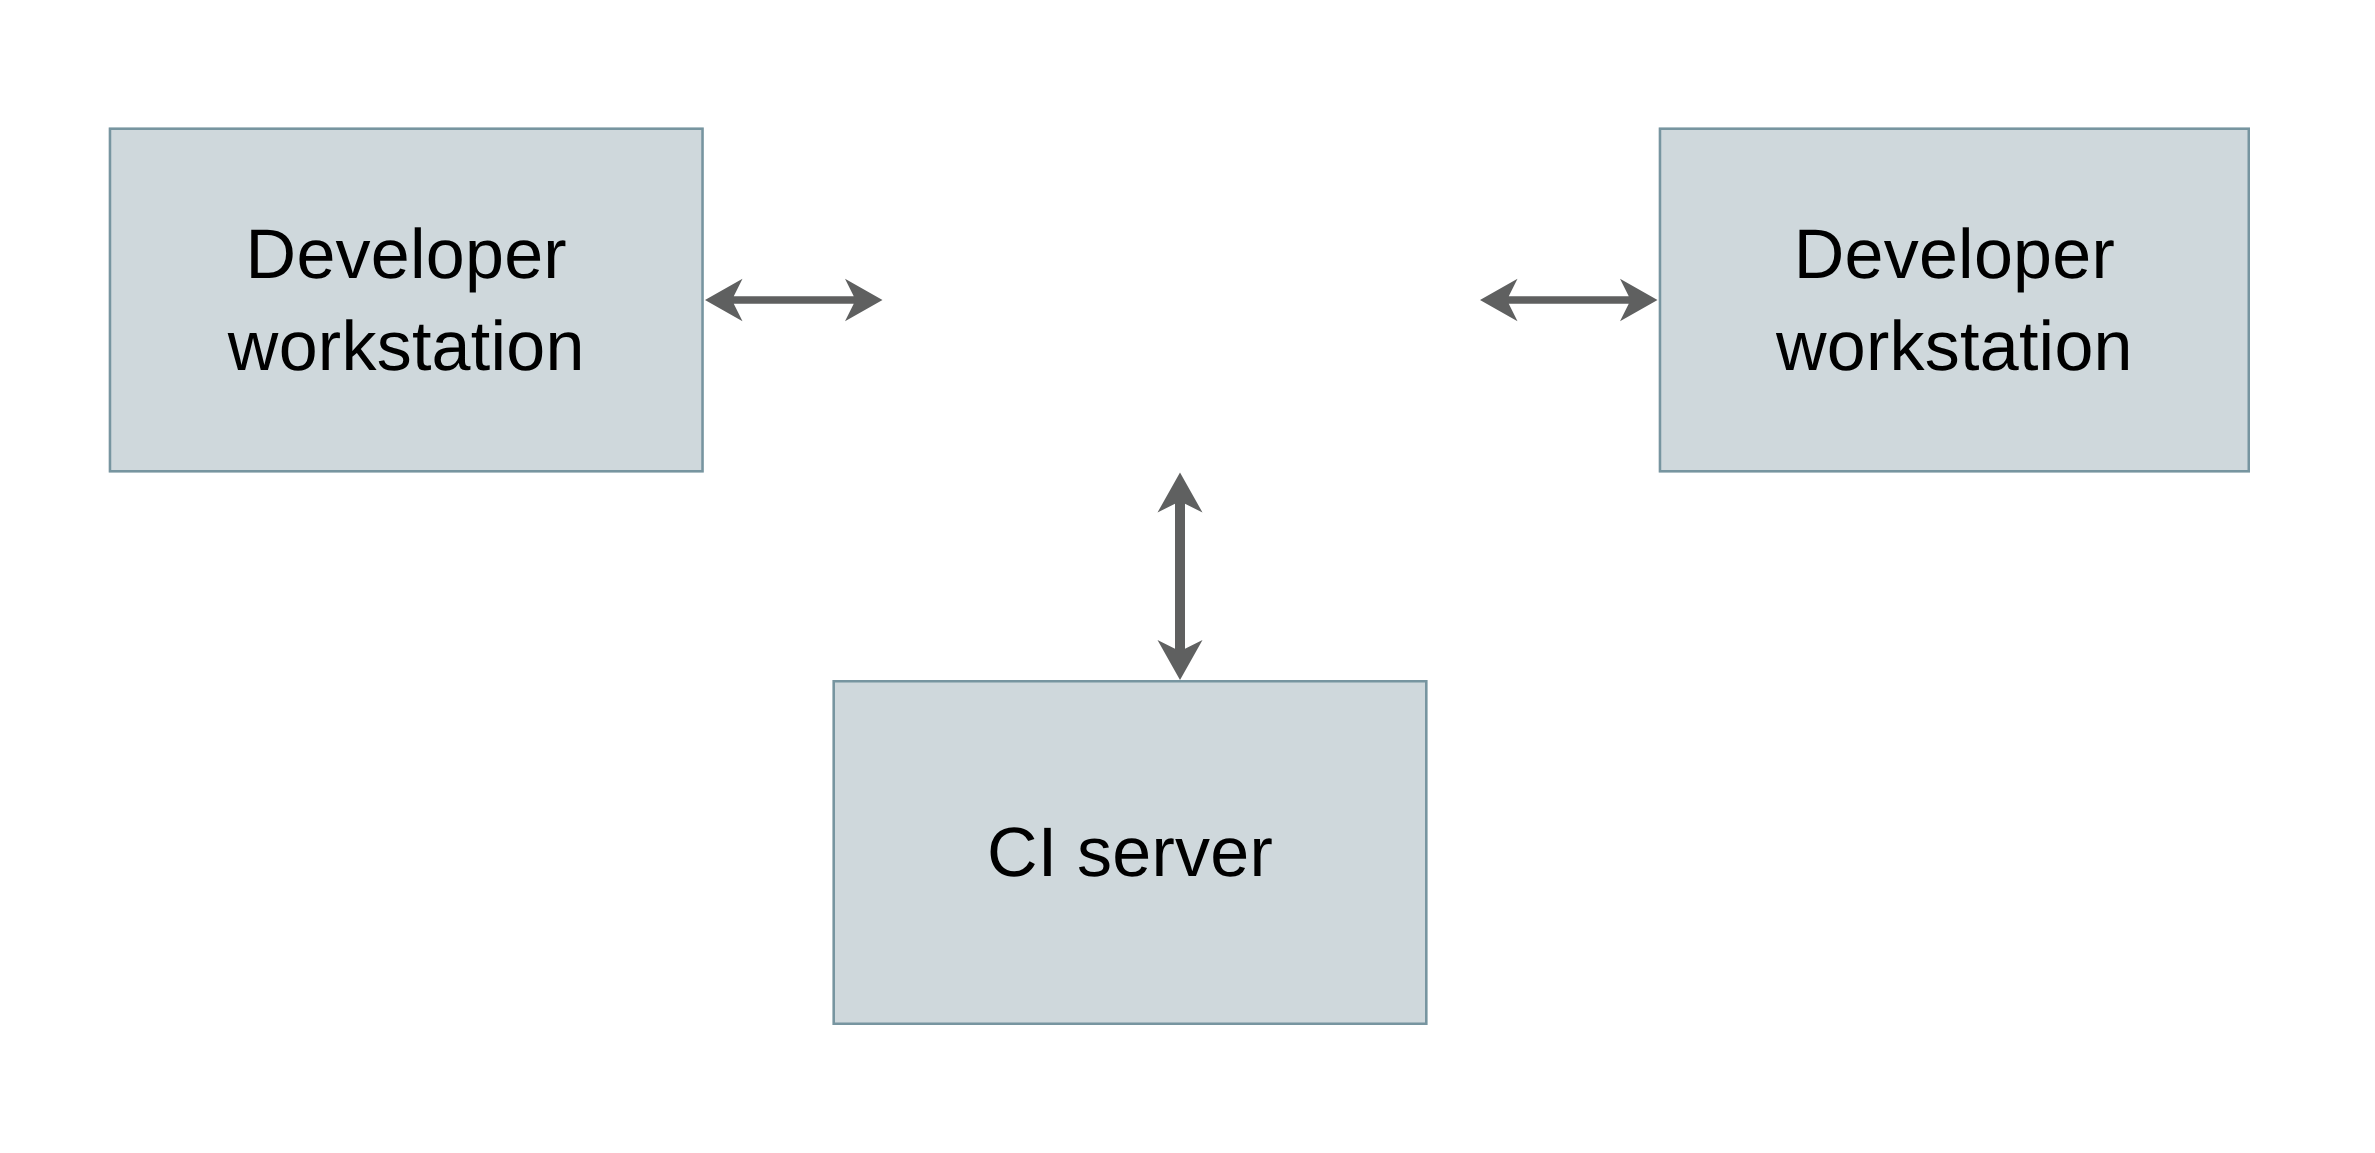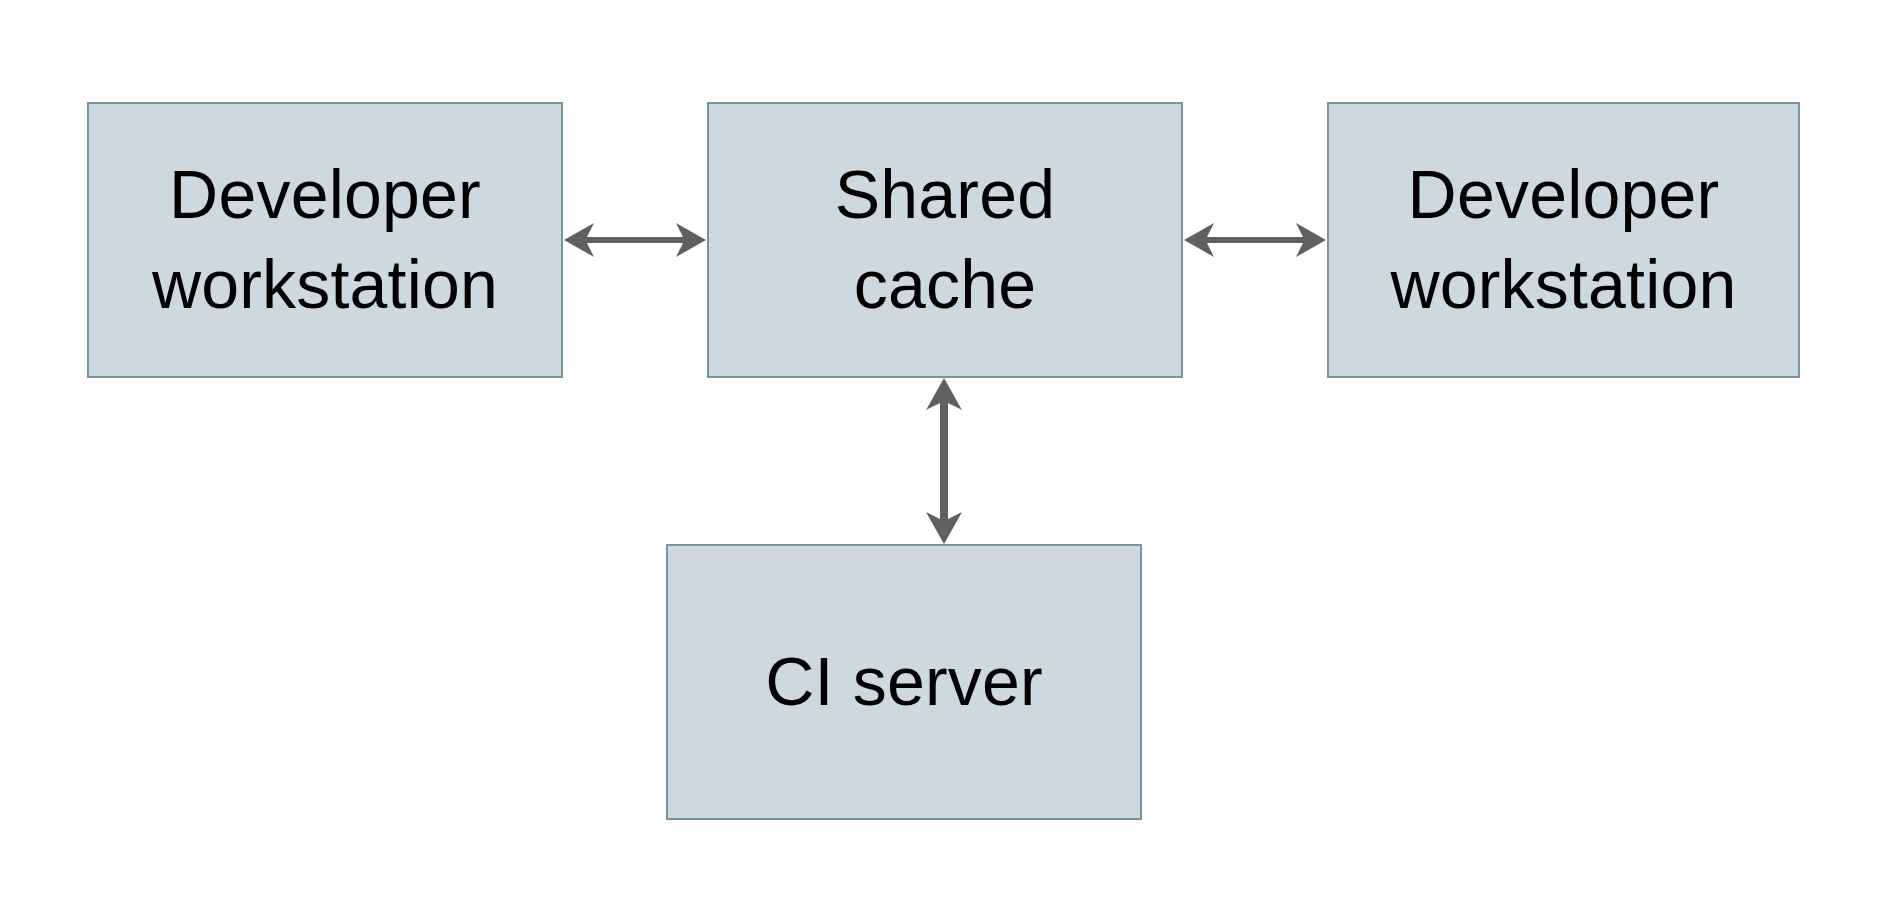--- a/index.html
+++ b/index.html
@@ -23,21 +23,21 @@
     position: absolute;
     box-sizing: border-box;
     background: #cfd8dc;
     border: 2px solid #7795a0;
     display: flex;
     align-items: center;
     justify-content: center;
     text-align: center;
   }
   .node-label {
-    font-size: 68px;
+    font-size: 56px;
     line-height: 1.32;
     color: #000000;
     font-weight: 400;
     letter-spacing: 0.2px;
     white-space: pre-line;
     padding: 0 10px;
   }
   
   #node-dev-left   { left: 87px;  top: 102px; width: 476px; height: 276px; }
   #node-shared     { left: 707px; top: 102px; width: 476px; height: 276px; }
@@ -56,24 +56,20 @@
 </head>
 <body>
 
 <div id="canvas">
 
   <div class="node" id="node-dev-left">
     <div class="node-label">Developer
 workstation</div>
   </div>
 
-  <div class="node" id="node-shared">
-    <div class="node-label">Shared
-cache</div>
-  </div>
 
   <div class="node" id="node-dev-right">
     <div class="node-label">Developer
 workstation</div>
   </div>
 
   <div class="node" id="node-ci">
     <div class="node-label">CI server</div>
   </div>
 

